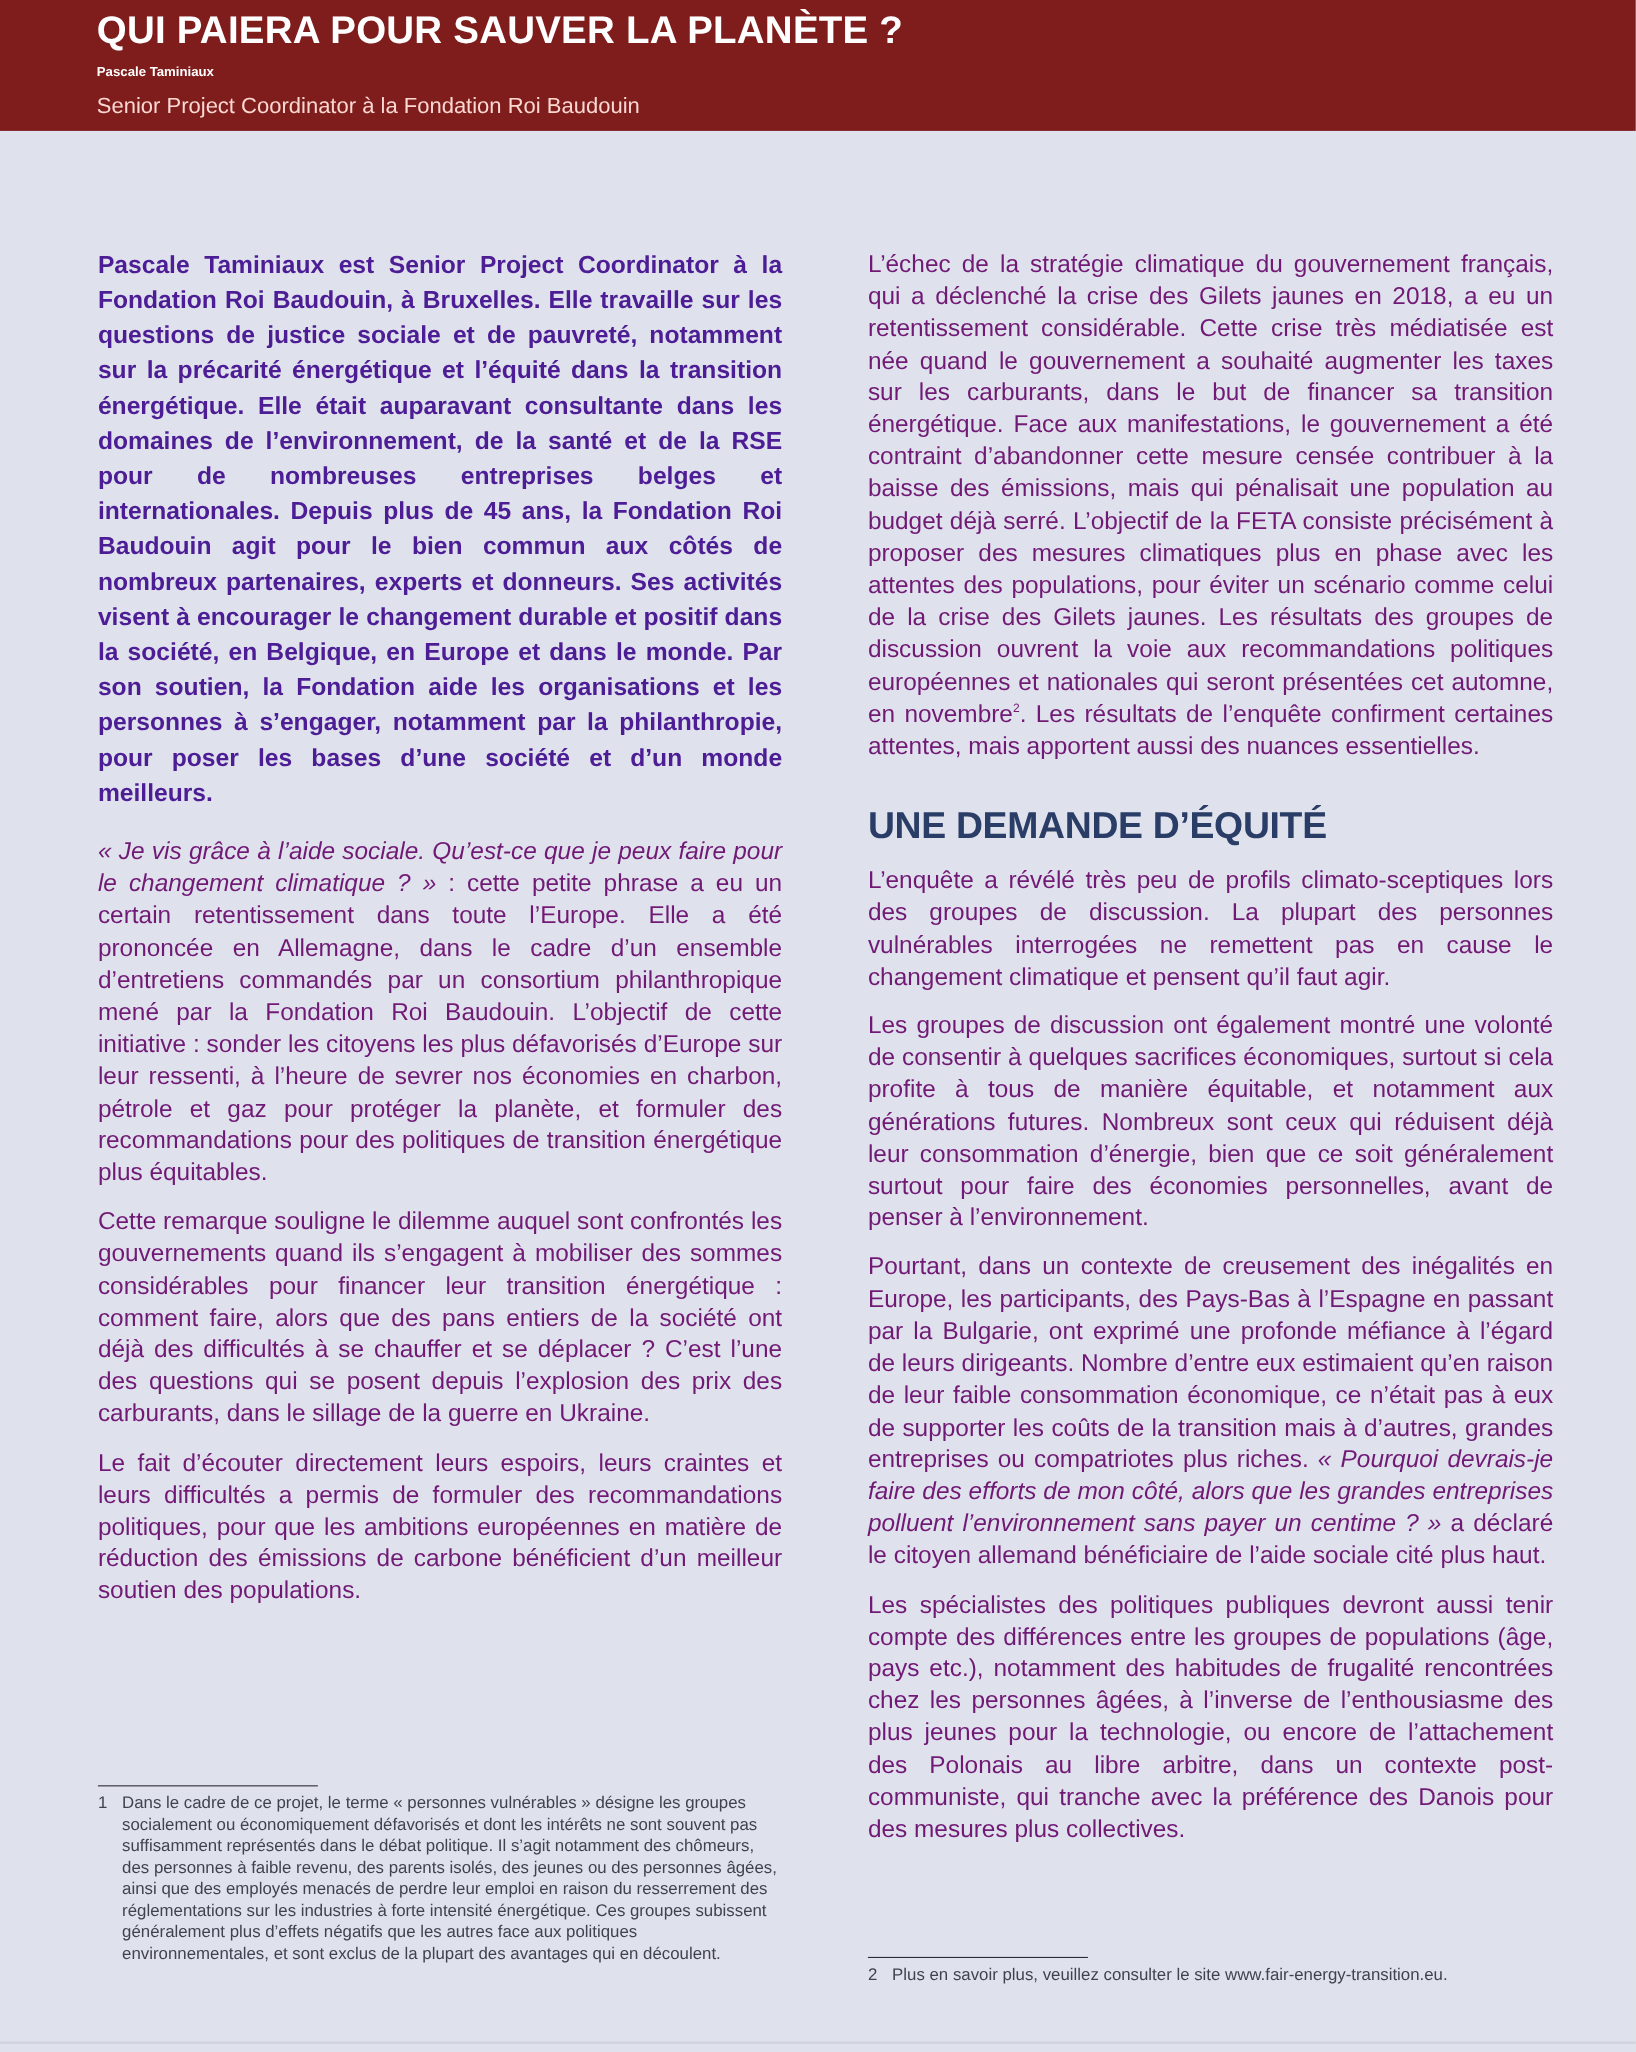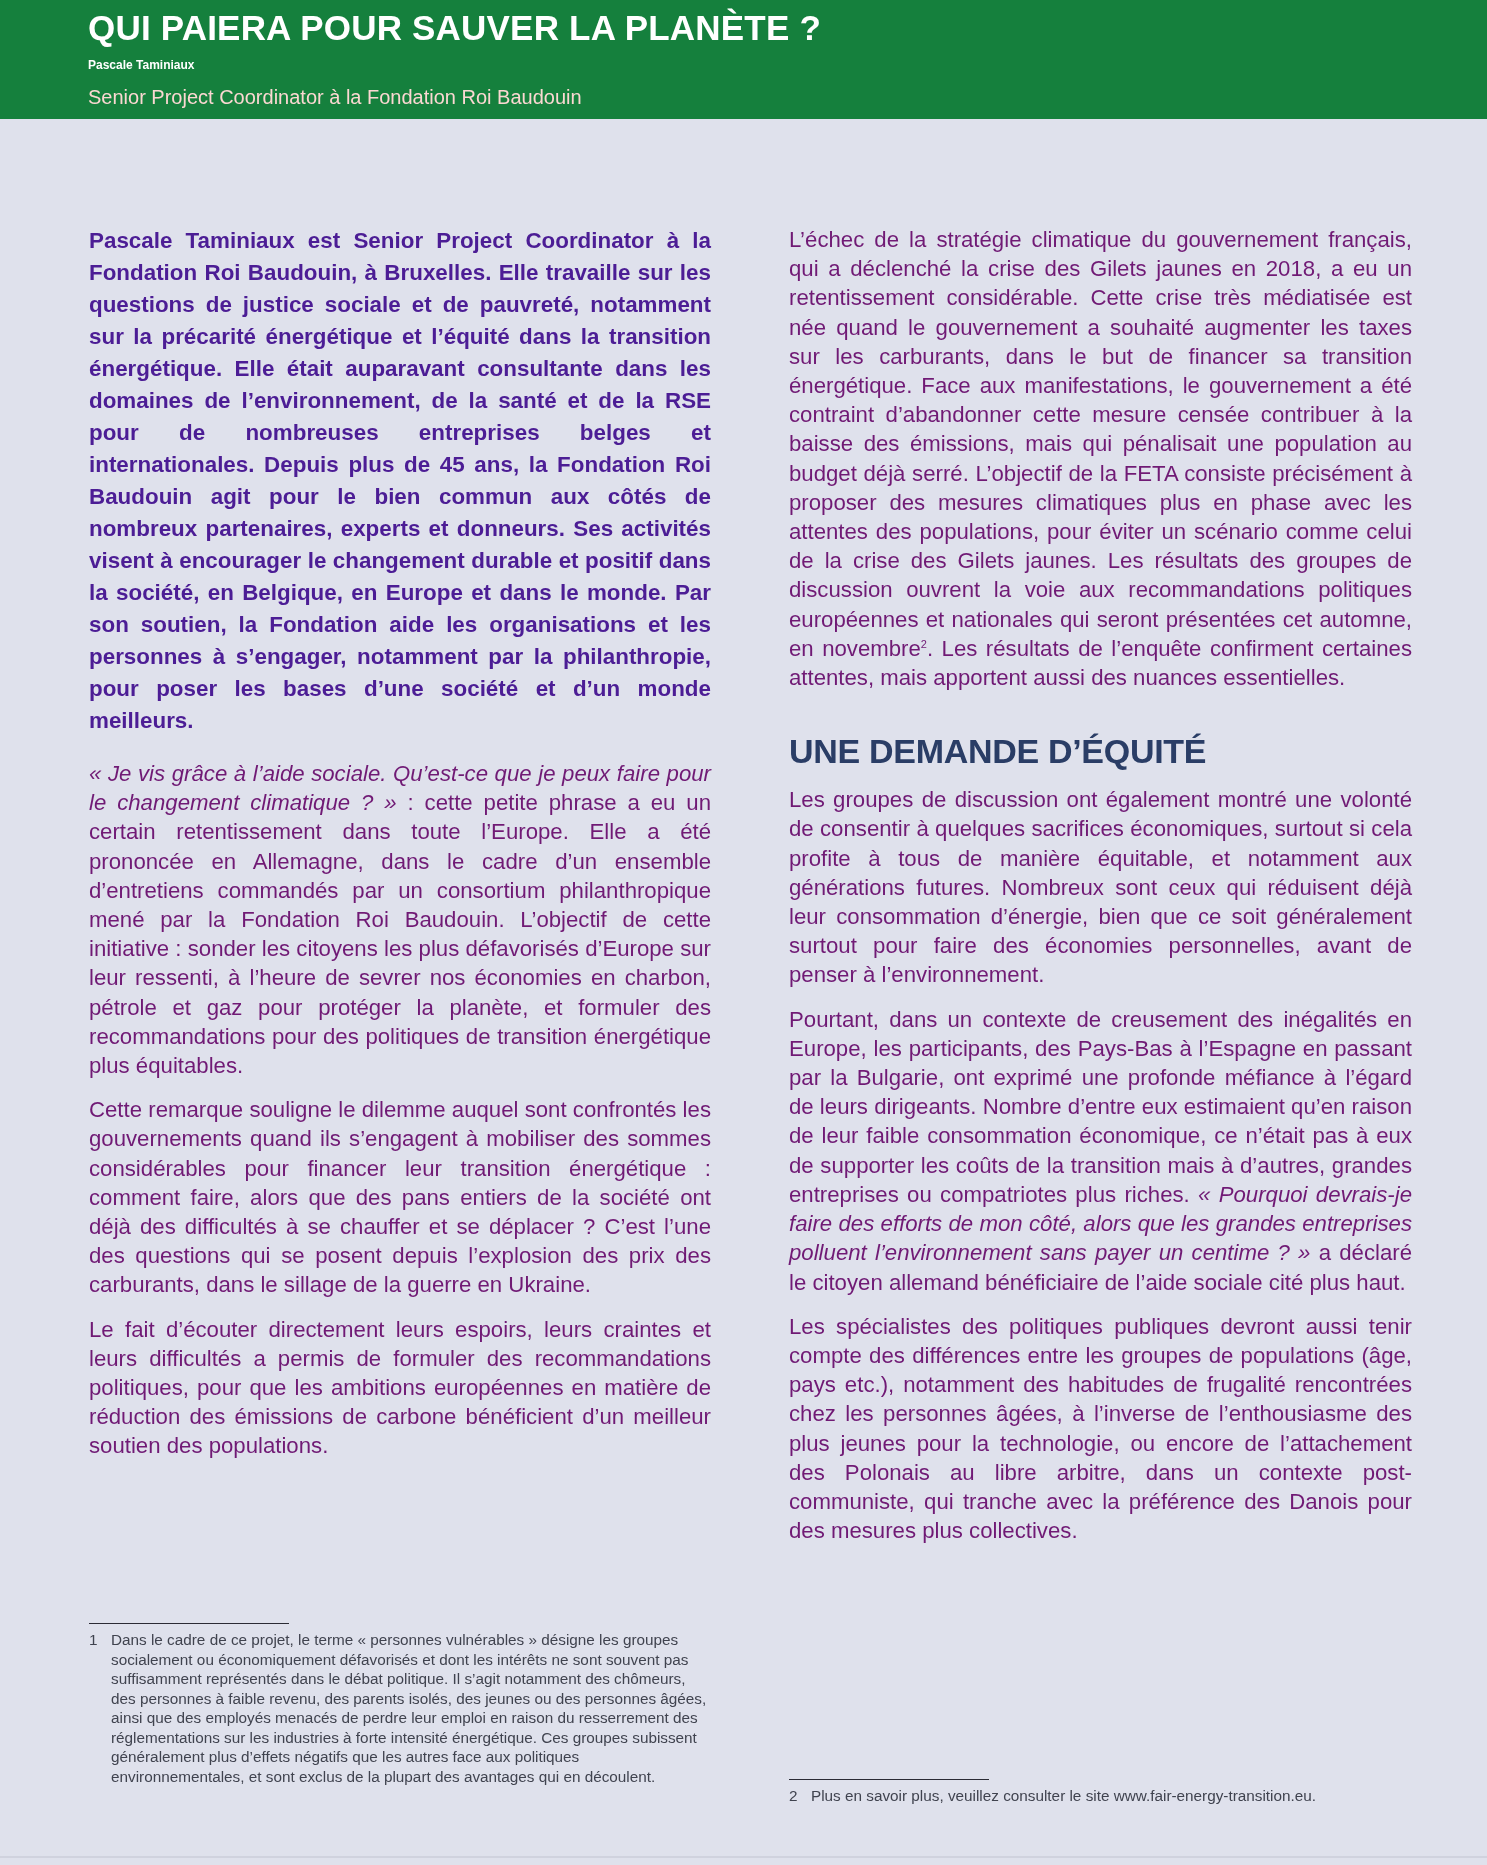--- a/index.html
+++ b/index.html
@@ -6,21 +6,21 @@
   html, body { width: 1487px; height: 1865px; }
   body {
     background: #dfe1ec;
     font-family: "Liberation Sans", "DejaVu Sans", sans-serif;
     color: #3f424f;
     position: relative;
     overflow: hidden;
   }
   .header {
     position: absolute; left: 0; top: 0; width: 1487px; height: 119px;
-    background: #15803d;
+    background: #7f1d1d;
     color: #ffffff;
   }
   .header .title {
     position: absolute; left: 88px; top: 8px;
     font-size: 35px; font-weight: bold; letter-spacing: 0.2px;
     white-space: nowrap;
   }
   .header .author {
     position: absolute; left: 88px; top: 58px;
     font-size: 12px; font-weight: bold;
@@ -91,20 +91,21 @@
   <div class="fn-rule"></div>
   <div class="footnote">
     <span class="num">1</span>
     <span class="txt">Dans le cadre de ce projet, le terme « personnes vulnérables » désigne les groupes socialement ou économiquement défavorisés et dont les intérêts ne sont souvent pas suffisamment représentés dans le débat politique. Il s’agit notamment des chômeurs, des personnes à faible revenu, des parents isolés, des jeunes ou des personnes âgées, ainsi que des employés menacés de perdre leur emploi en raison du resserrement des réglementations sur les industries à forte intensité énergétique. Ces groupes subissent généralement plus d’effets négatifs que les autres face aux politiques environnementales, et sont exclus de la plupart des avantages qui en découlent.</span>
   </div>
 </div>
 
 <div class="col col-right">
   <p class="body"><span>L’échec de la stratégie climatique du gouvernement français, qui a déclenché la crise des Gilets jaunes en 2018, a eu un retentissement considérable. Cette crise très médiatisée est née quand le gouvernement a souhaité augmenter les taxes sur les carburants, dans le but de financer sa transition énergétique. Face aux manifestations, le gouvernement a été contraint d’abandonner cette mesure censée contribuer à la baisse des émissions, mais qui pénalisait une population au budget déjà serré. L’objectif de la FETA consiste précisément à proposer des mesures climatiques plus en phase avec les attentes des populations, pour éviter un scénario comme celui de la crise des Gilets jaunes. Les résultats des groupes de discussion ouvrent la voie aux recommandations politiques européennes et nationales qui seront présentées cet automne, en novembre</span><sup>2</sup><span>. Les résultats de l’enquête confirment certaines attentes, mais apportent aussi des nuances essentielles.</span></p>
   <h2 class="section">UNE DEMANDE D’ÉQUITÉ</h2>
+  <p class="body">L’enquête a révélé très peu de profils climato-sceptiques lors des groupes de discussion. La plupart des personnes vulnérables interrogées ne remettent pas en cause le changement climatique et pensent qu’il faut agir.</p>
   <p class="body">Les groupes de discussion ont également montré une volonté de consentir à quelques sacrifices économiques, surtout si cela profite à tous de manière équitable, et notamment aux générations futures. Nombreux sont ceux qui réduisent déjà leur consommation d’énergie, bien que ce soit généralement surtout pour faire des économies personnelles, avant de penser à l’environnement.</p>
   <p class="body"><span>Pourtant, dans un contexte de creusement des inégalités en Europe, les participants, des Pays-Bas à l’Espagne en passant par la Bulgarie, ont exprimé une profonde méfiance à l’égard de leurs dirigeants. Nombre d’entre eux estimaient qu’en raison de leur faible consommation économique, ce n’était pas à eux de supporter les coûts de la transition mais à d’autres, grandes entreprises ou compatriotes plus riches. </span><em>« Pourquoi devrais-je faire des efforts de mon côté, alors que les grandes entreprises polluent l’environnement sans payer un centime ? »</em><span> a déclaré le citoyen allemand bénéficiaire de l’aide sociale cité plus haut.</span></p>
   <p class="body">Les spécialistes des politiques publiques devront aussi tenir compte des différences entre les groupes de populations (âge, pays etc.), notamment des habitudes de frugalité rencontrées chez les personnes âgées, à l’inverse de l’enthousiasme des plus jeunes pour la technologie, ou encore de l’attachement des Polonais au libre arbitre, dans un contexte post-communiste, qui tranche avec la préférence des Danois pour des mesures plus collectives.</p>
 </div>
 
 <div class="fn-right">
   <div class="fn-rule"></div>
   <div class="footnote">
     <span class="num">2</span>
     <span class="txt">Plus en savoir plus, veuillez consulter le site www.fair-energy-transition.eu.</span>

